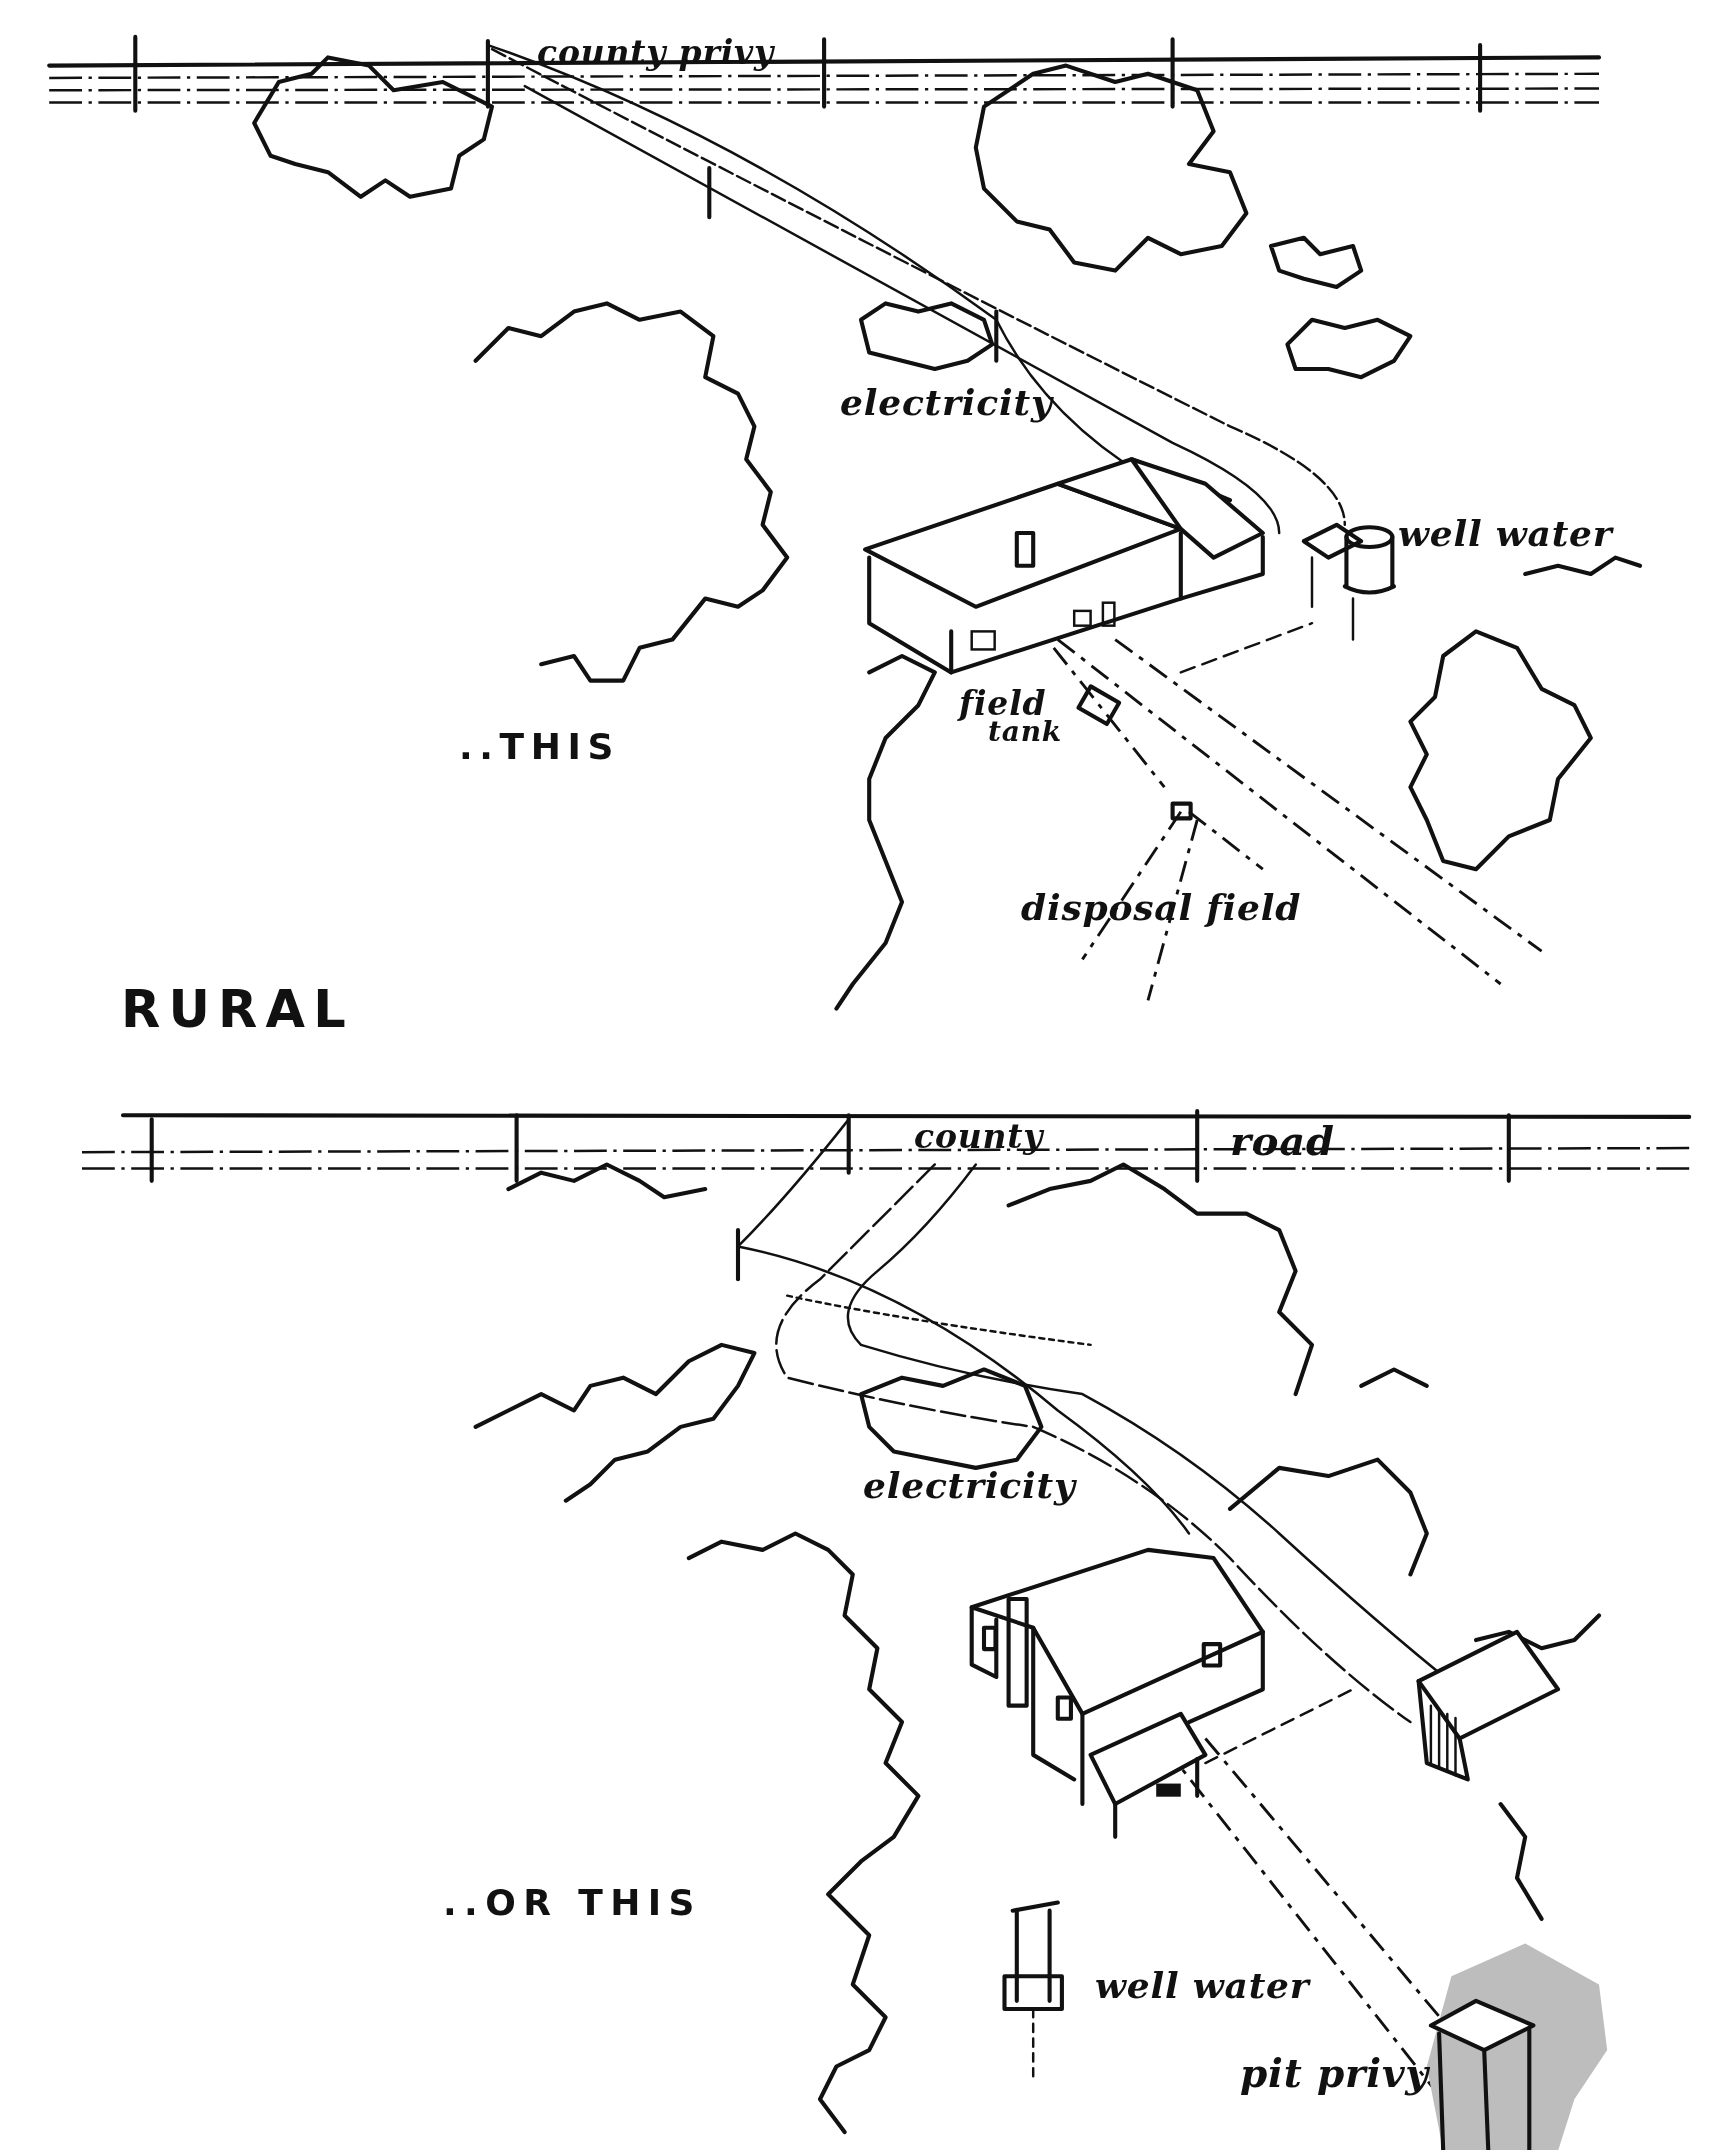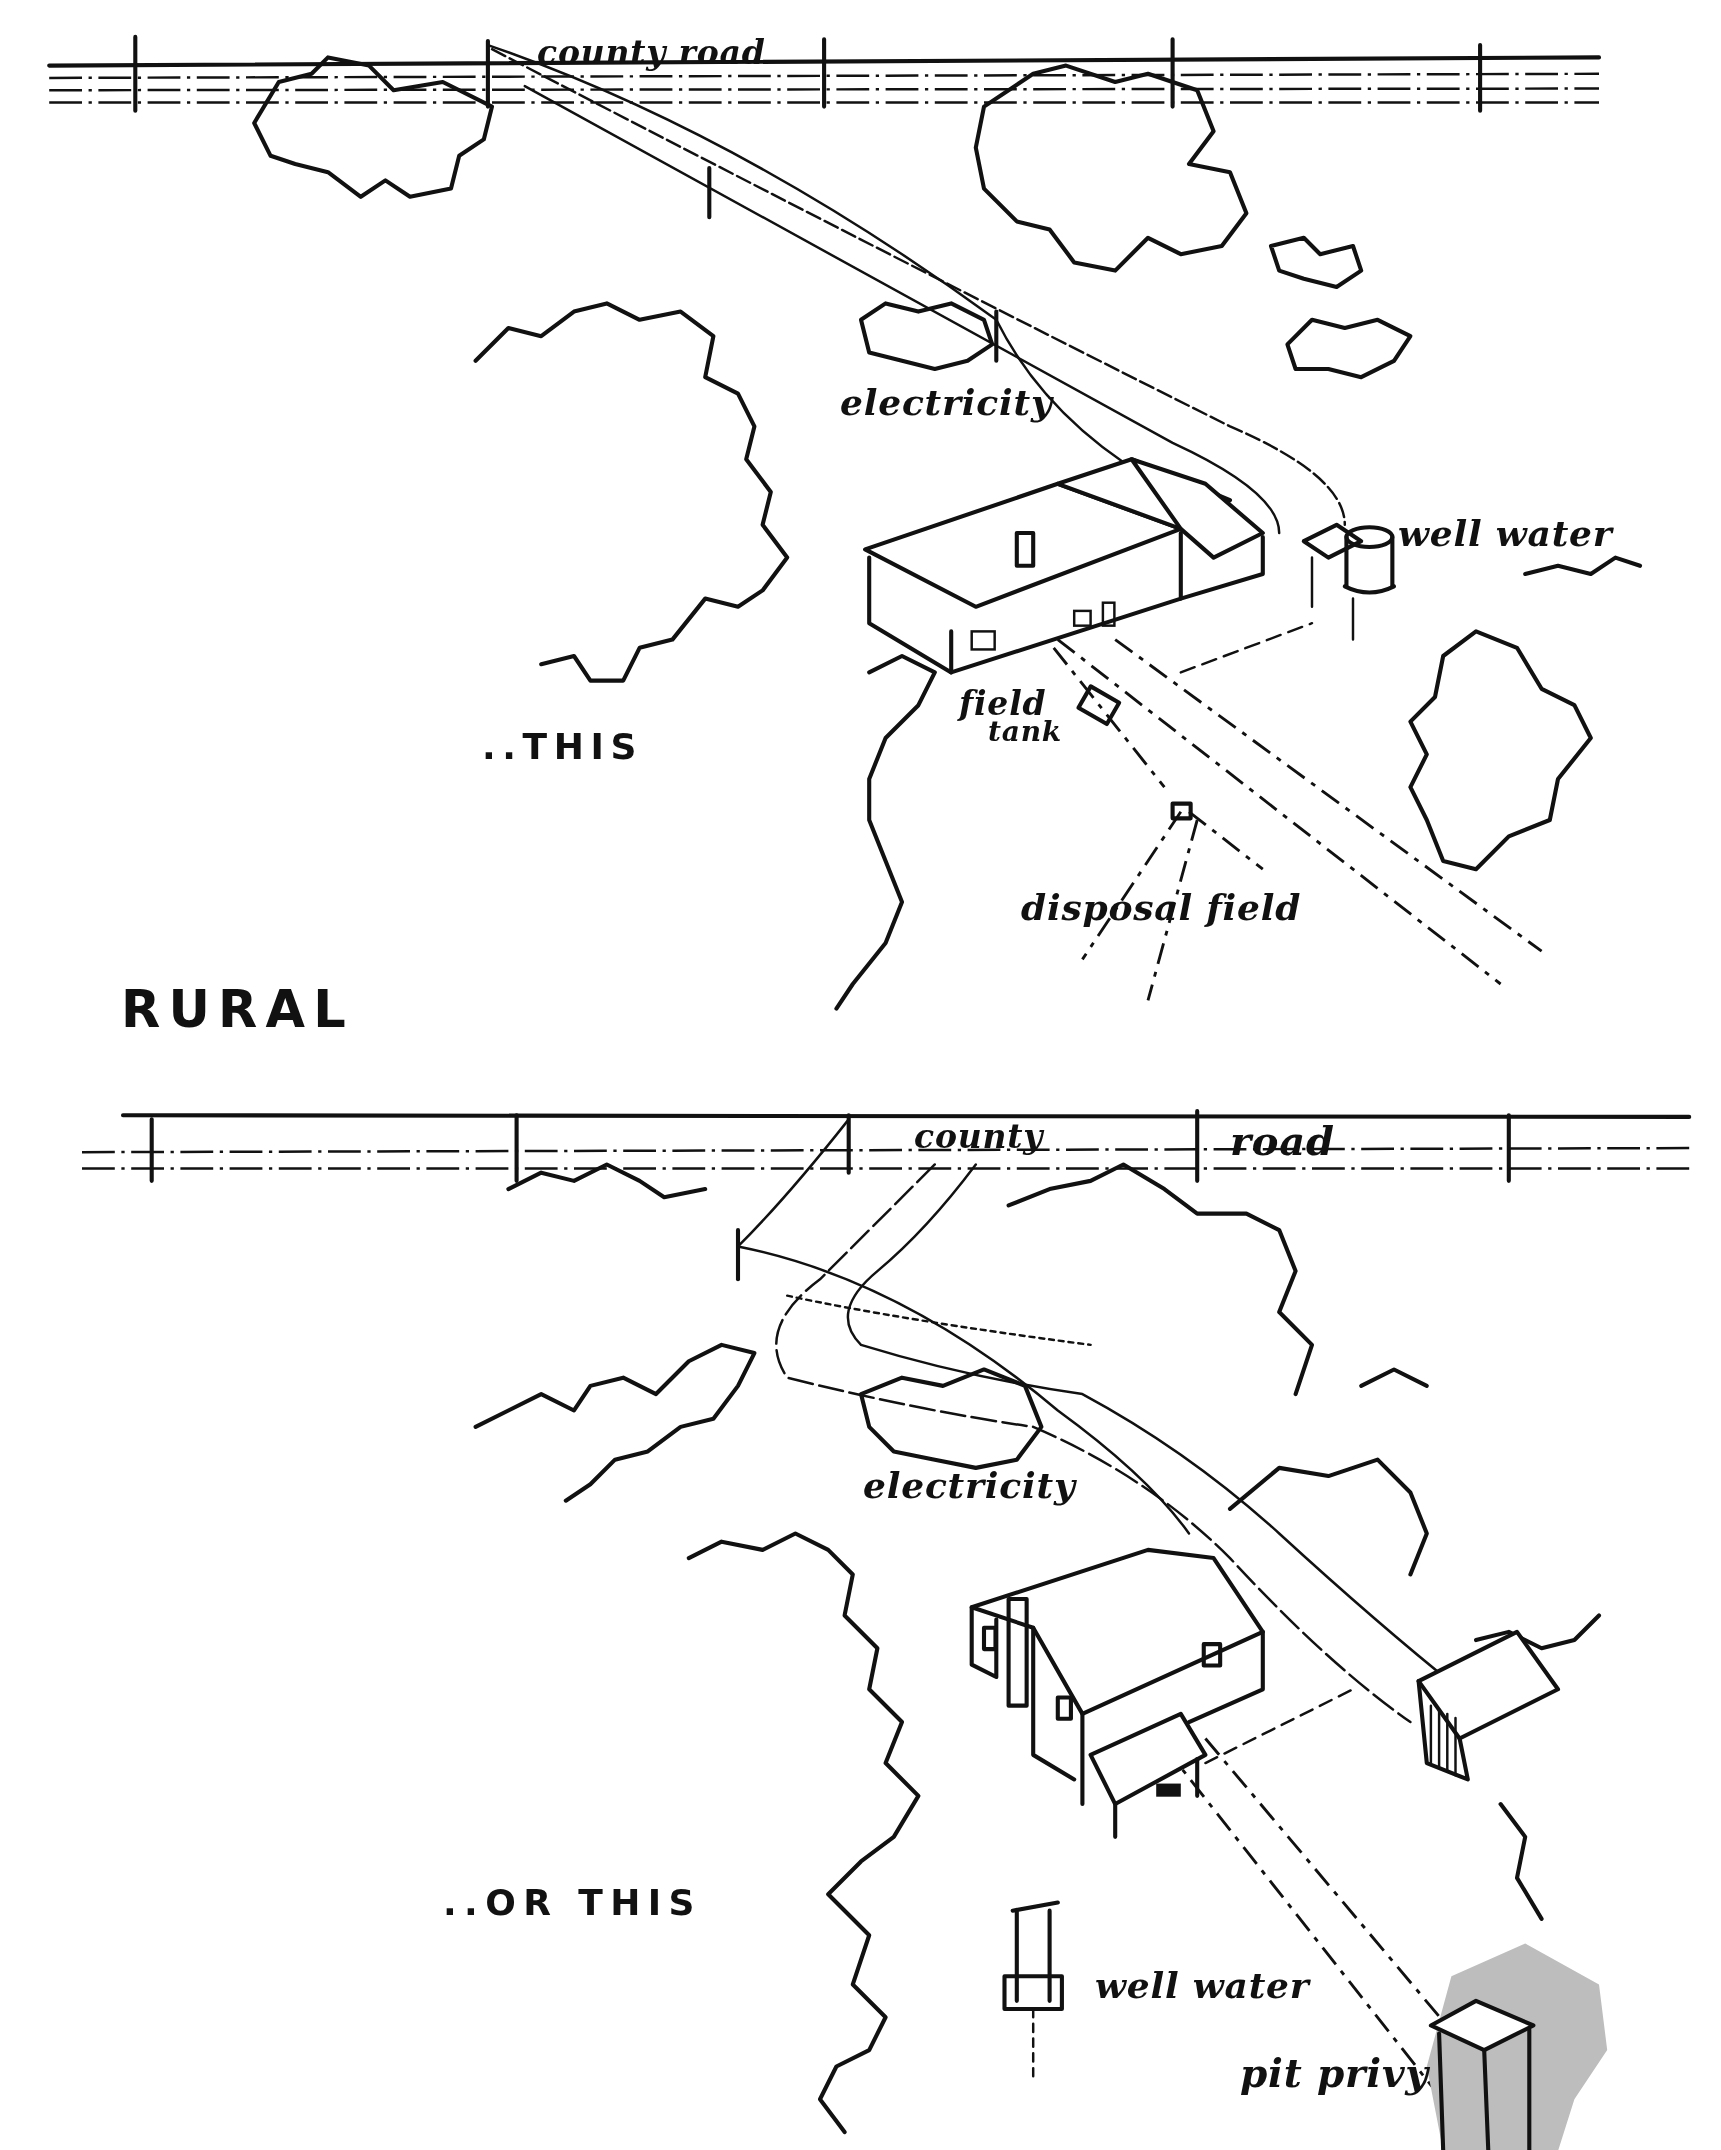--- a/index.html
+++ b/index.html
@@ -80,27 +80,27 @@
     <path class="dash" d="M1440 990 L1320 1170"></path>
     <path class="dash" d="M1460 1000 L1400 1220"></path>
     <path class="dash" d="M1450 990 L1540 1060"></path>
   </g>
 
   <g>
     <path class="thin" d="M1440 820 L1600 760" stroke-dasharray="18 10"></path>
   </g>
 </svg>
 
-<div class="script" style="left:537px;top:33px;font-size:33px;">county road</div>
+<div class="script" style="left:537px;top:33px;font-size:33px;">county privy</div>
 <div class="script" style="left:840px;top:381px;font-size:36px;">electricity</div>
 <div class="script" style="left:1398px;top:512px;font-size:36px;">well water</div>
 <div class="script" style="left:959px;top:689px;font-size:33px;line-height:29.5px;">field</div>
 <div class="script" style="left:988px;top:717px;font-size:28px;line-height:29.5px;text-align:right;">tank</div>
 <div class="script" style="left:1021px;top:886px;font-size:36px;">disposal field</div>
-<div class="caps" style="left:482px;top:726px;font-size:36px;letter-spacing:6.6px;">..THIS</div>
+<div class="caps" style="left:459px;top:726px;font-size:36px;letter-spacing:6.6px;">..THIS</div>
 <div class="caps" style="left:121px;top:980px;font-size:51px;letter-spacing:8.2px;">RURAL</div>
 
 <svg width="1722" height="2151" viewBox="0 0 2100 2623" style="top:0;">
   <g>
     <path class="ink" d="M150 1360 L2060 1362"></path>
     <path class="road" d="M100 1405 L2060 1400"></path>
     <path class="road" d="M100 1425 L2060 1425"></path>
     <path class="ink" d="M185 1365 L185 1440 M630 1360 L630 1440 M1035 1360 L1035 1430 M1460 1355 L1460 1440 M1840 1360 L1840 1440"></path>
   </g>
 

